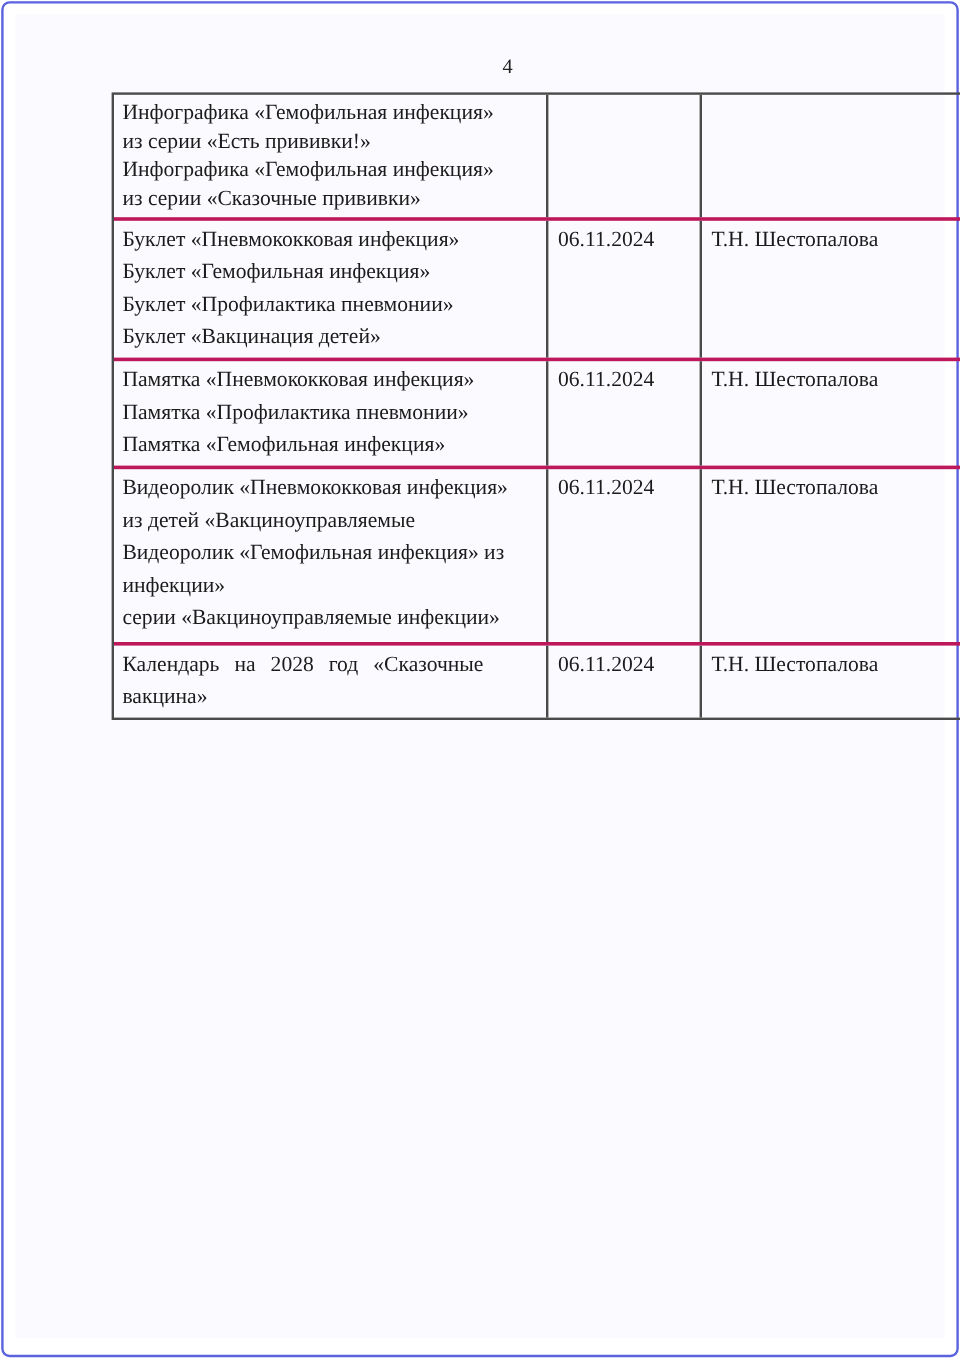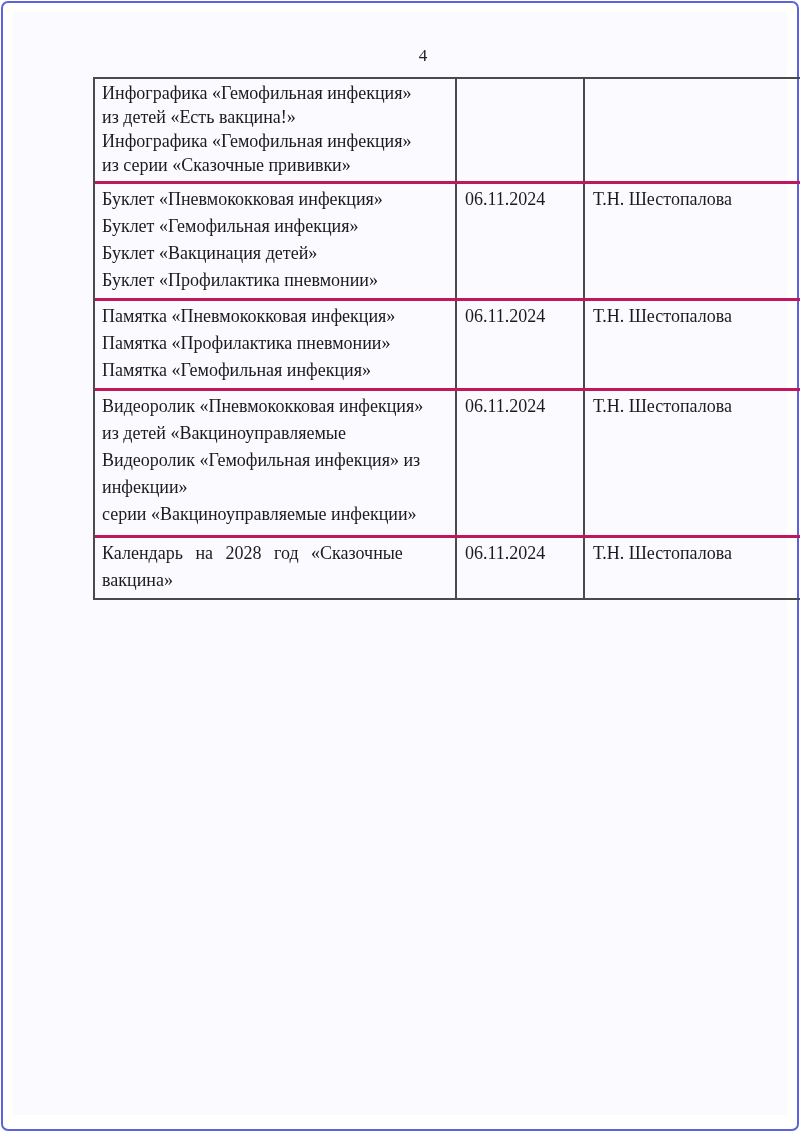--- a/index.html
+++ b/index.html
@@ -95,38 +95,38 @@
 <div class="sheet"></div>
 <div class="frame"></div>
 
 <div class="page-number">4</div>
 
 <div class="doc-table">
 
   <div class="row tight r0">
     <div class="cell">
       <p class="line">Инфографика «Гемофильная инфекция»</p>
-      <p class="line">из детей «Есть вакцина!»</p>
+      <p class="line">из серии «Есть прививки!»</p>
       <p class="line">Инфографика «Гемофильная инфекция»</p>
       <p class="line">из серии «Сказочные прививки»</p>
     </div>
     <div class="cell date-col">
       <span class="date-text"></span>
     </div>
     <div class="cell resp-col">
       <span class="resp-text"></span>
     </div>
   </div>
 
   <div class="row r1">
     <div class="cell">
       <p class="line">Буклет «Пневмококковая инфекция»</p>
       <p class="line">Буклет «Гемофильная инфекция»</p>
+      <p class="line">Буклет «Профилактика пневмонии»</p>
       <p class="line">Буклет «Вакцинация детей»</p>
-      <p class="line">Буклет «Профилактика пневмонии»</p>
     </div>
     <div class="cell date-col">
       <span class="date-text">06.11.2024</span>
     </div>
     <div class="cell resp-col">
       <span class="resp-text">Т.Н. Шестопалова</span>
     </div>
   </div>
 
   <div class="row r2">

